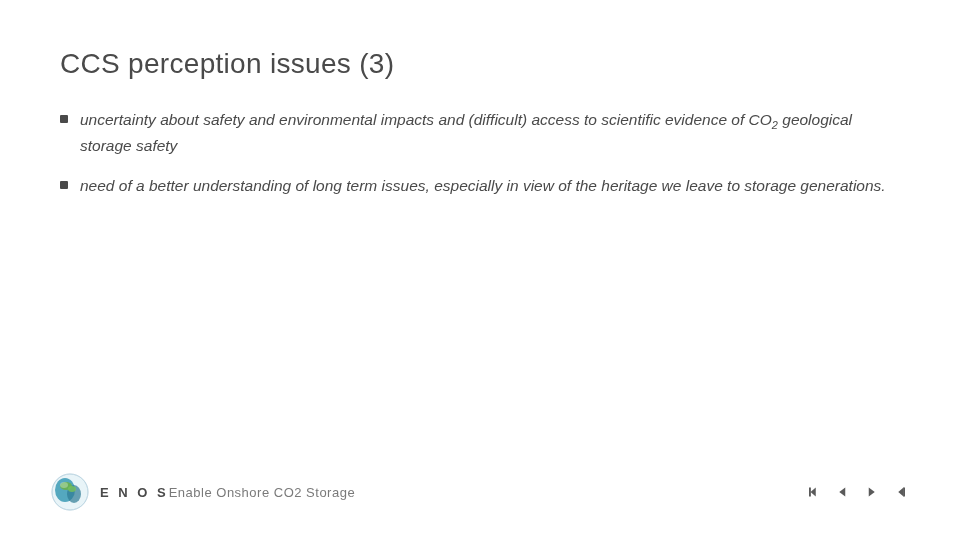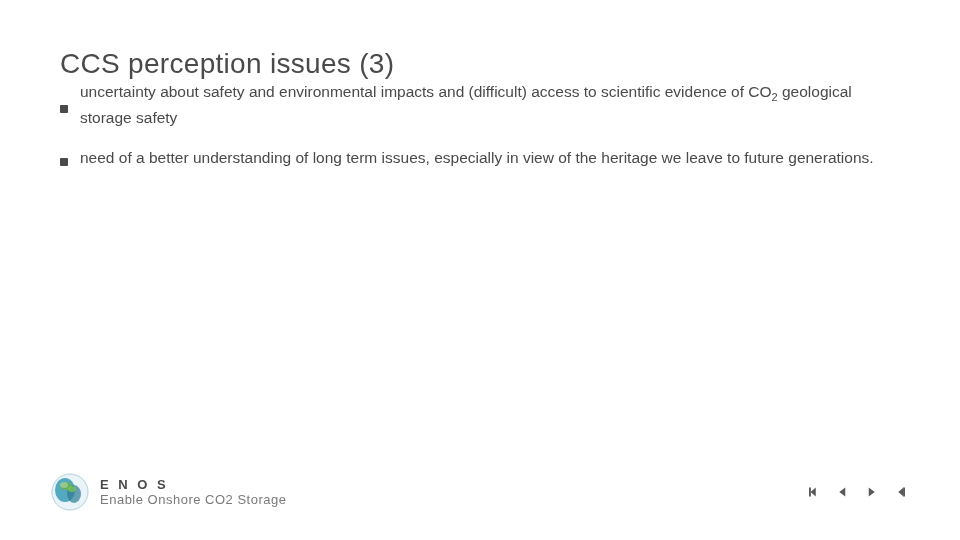--- a/index.html
+++ b/index.html
@@ -23,39 +23,41 @@
       position: relative;
       display: flex;
       flex-direction: column;
       padding: 48px 60px 40px 60px;
     }
 
     .slide-title {
       font-size: 28px;
       font-weight: 300;
       color: #4a4a4a;
+      margin-bottom: 28px;
       letter-spacing: 0.3px;
     }
 
     .bullet-list {
       list-style: none;
       padding: 0;
       display: flex;
       flex-direction: column;
       gap: 16px;
     }
 
     .bullet-item {
       display: flex;
-      align-items: center;
+      align-items: flex-start;
       gap: 12px;
       font-size: 15.5px;
       font-weight: 400;
       color: #4a4a4a;
       line-height: 1.55;
+      font-style: italic;
     }
 
     .bullet-marker {
       width: 8px;
       height: 8px;
       min-width: 8px;
       min-height: 8px;
       background: #4a4a4a;
       border-radius: 1px;
       margin-top: 7px;
@@ -85,21 +87,21 @@
       gap: 10px;
     }
 
     .logo-icon {
       width: 40px;
       height: 40px;
     }
 
     .logo-text {
       display: flex;
-      flex-direction: column;
+      flex-direction: row;
     }
 
     .logo-enos {
       font-size: 13px;
       font-weight: 600;
       color: #4a4a4a;
       letter-spacing: 3px;
     }
 
     .logo-subtitle {
@@ -144,21 +146,21 @@
       <div class="bullet-marker"></div>
       <span class="bullet-text">
         uncertainty about safety and environmental impacts and (difficult) access to scientific evidence of CO<sub>2</sub> geological storage safety
       </span>
     </li>
 
 
     <li class="bullet-item">
       <div class="bullet-marker"></div>
       <span class="bullet-text">
-        need of a better understanding of long term issues, especially in view of the heritage we leave to future generations.
+        need of a better understanding of long term issues, especially in view of the heritage we leave to storage generations.
       </span>
     </li>
 
   </ul>
 
   <div class="footer">
 
     <div class="logo-container">
 
       <svg class="logo-icon" viewBox="0 0 40 40" xmlns="http://www.w3.org/2000/svg">

